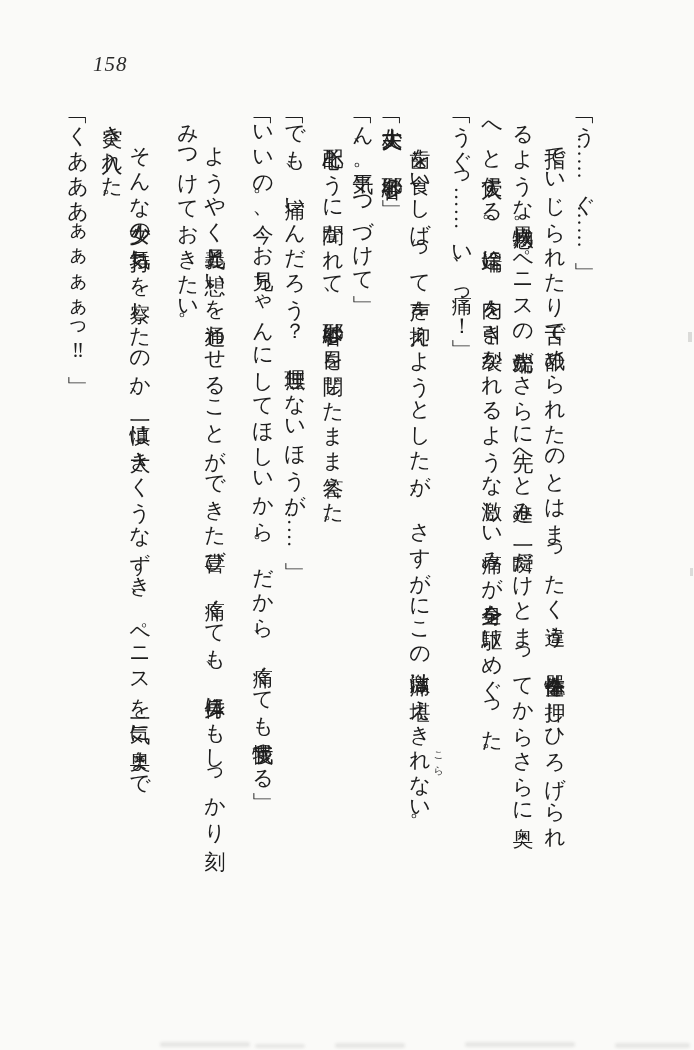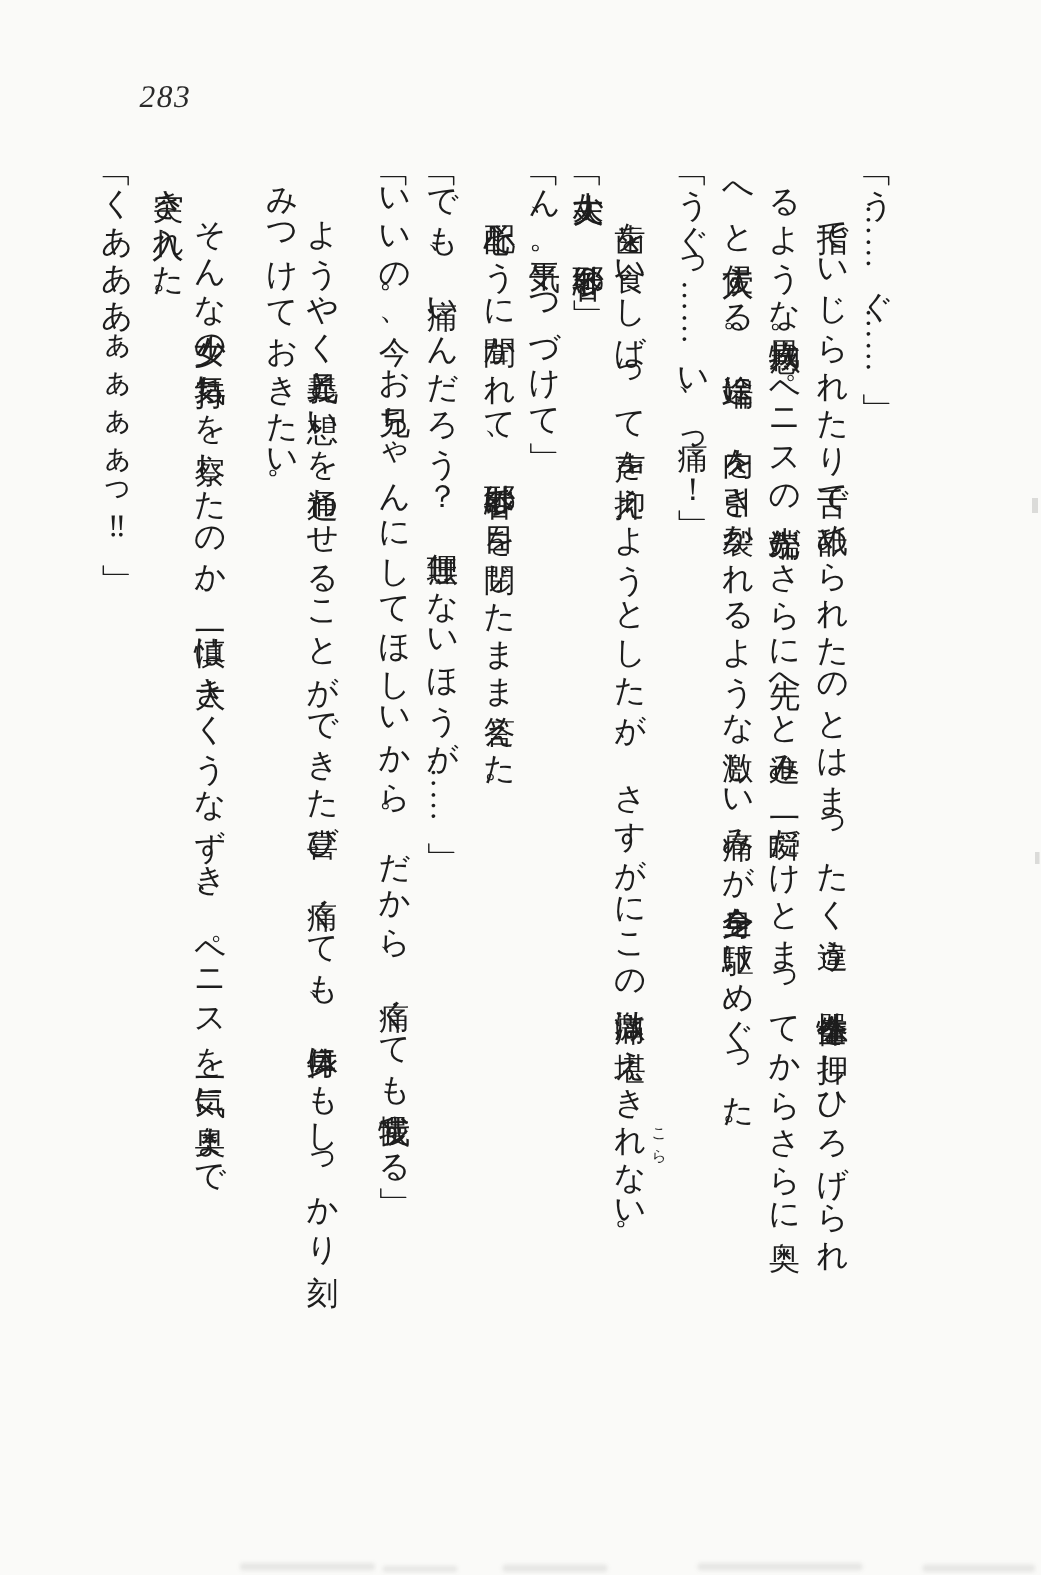--- a/index.html
+++ b/index.html
@@ -51,21 +51,21 @@
     position: absolute;
     background: rgba(80,80,80,0.18);
     filter: blur(0.5px);
   }
 </style>
 </head>
 <body>
 
 <div class="page">
 
-  <div class="page-number">283</div>
+  <div class="page-number">158</div>
 
   <div class="col" style="left:572px;">「う……ぐ……」</div>
   <div class="col indent" style="left:542px;">指でいじられたり舌で舐められたのとはまったく違う、性器全体を押しひろげられ</div>
   <div class="col" style="left:510px;">るような異物感。ペニスの先端がさらに先へと進み、一瞬だけとまってからさらに奥</div>
   <div class="col" style="left:479px;">へと侵入する。途端に、肉を引き裂かれるような激しい痛みが全身を駆けめぐった。</div>
   <div class="col" style="left:449px;">「うぐっ……い、痛っ！」</div>
   <div class="col indent" style="left:407px;">歯を食いしばって声を抑えようとしたが、さすがにこの激痛は堪えきれない。</div>
   <div class="col" style="left:379px;">「大丈夫か、紗耶香？」</div>
   <div class="col" style="left:350px;">「ん、平気。つづけて」</div>
   <div class="col indent" style="left:320px;">心配そうに聞かれて、紗耶香は目を閉じたまま答えた。</div>

